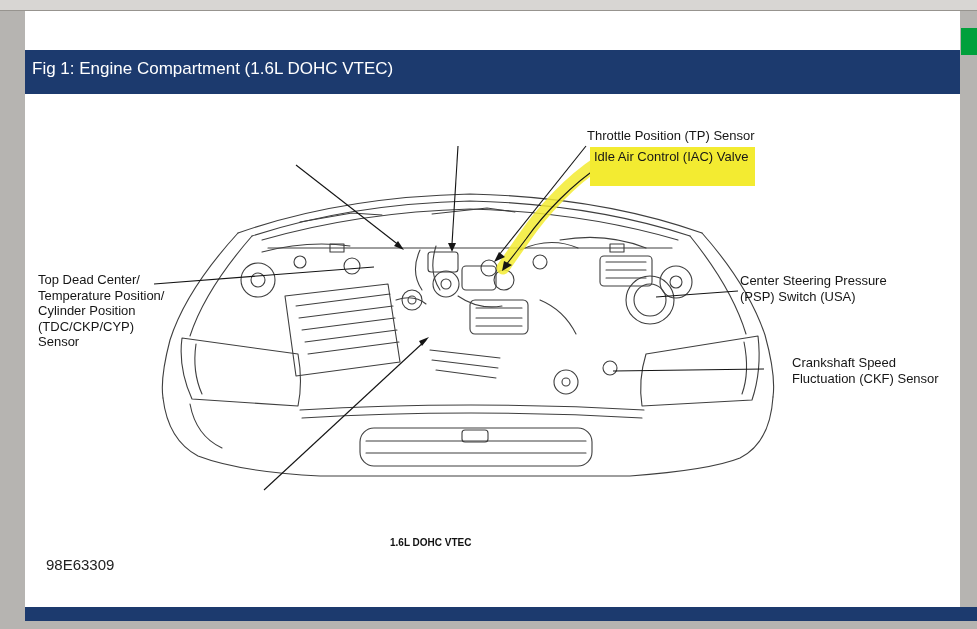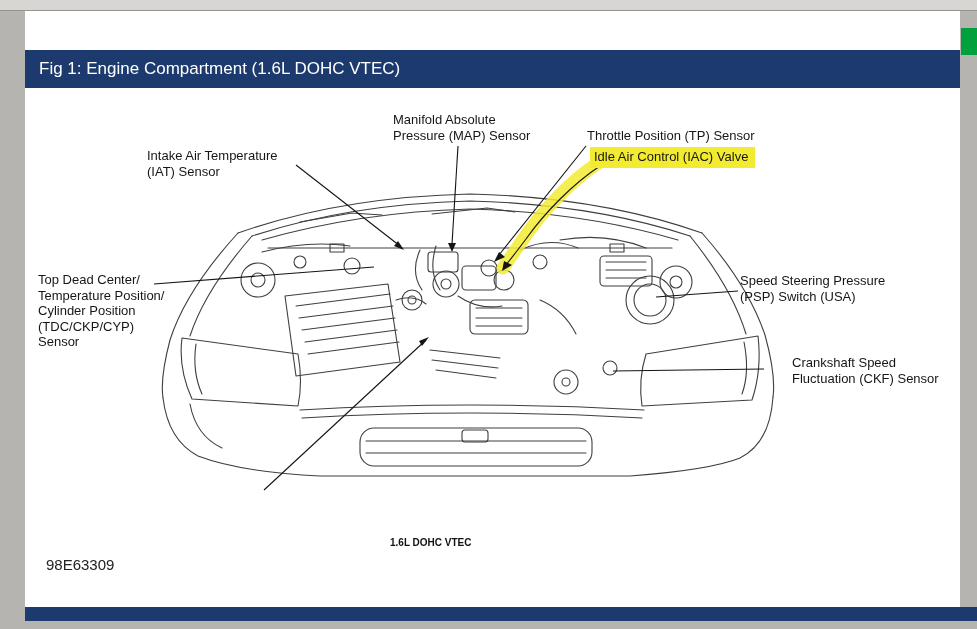--- a/index.html
+++ b/index.html
@@ -1,25 +1,25 @@
 <!DOCTYPE html>
 <html><head>
 <meta charset="utf-8">
 <style>
   html,body{margin:0;padding:0;background:#b6b4b1;}
   .screen{position:relative;width:977px;height:629px;background:#b6b4b1;overflow:hidden;
           font-family:"Liberation Sans","DejaVu Sans",sans-serif;}
   .panel{position:absolute;left:25px;top:10px;width:935px;height:597px;background:#ffffff;}
   .top-strip{position:absolute;left:0;top:0;width:977px;height:10px;background:#d8d6d3;
              border-bottom:1px solid #97948f;}
-  .titlebar{position:absolute;left:25px;top:50px;width:935px;height:38px;background:#1C3A6E;
-            color:#ffffff;font-size:17px;line-height:38px;padding-left:14px;box-sizing:border-box;}
+  .titlebar{position:absolute;left:25px;top:50px;width:935px;height:44px;background:#1C3A6E;
+            color:#ffffff;font-size:17px;line-height:38px;padding-left:7px;box-sizing:border-box;}
   .diagram{position:absolute;left:0;top:0;width:977px;height:629px;}
   .lbl{position:absolute;white-space:pre-line;font-size:13px;line-height:15.5px;color:#161616;}
-  .hl{background:#F3EB31;padding:2px 7px 3px 4px;}
+  .hl{background:#F3EB31;padding:2px 7px 21px 4px;}
   .caption{position:absolute;left:390px;top:537px;font-size:10px;font-weight:bold;color:#111;}
   .refcode{position:absolute;left:46px;top:556px;font-size:15px;color:#222;}
   .green-tab{position:absolute;left:961px;top:28px;width:16px;height:27px;background:#00A03C;}
   .bottom-bar{position:absolute;left:25px;top:607px;width:952px;height:14px;background:#1C3A6E;}
 </style>
 </head>
 <body>
 
 <div class="screen">
 
@@ -121,32 +121,28 @@
     </g>
     <g fill="#141414" stroke="none">
       <polygon points="452,252 448,243 456,243"></polygon>
       <polygon points="494,262 499,252 505,257"></polygon>
       <polygon points="502,271 504,261 512,265"></polygon>
       <polygon points="404,250 394,246 398,241"></polygon>
       <polygon points="429,337 422,346 419,341"></polygon>
     </g>
   </svg>
 
-  <div class="lbl" style="left:393px;top:112px">Manifold Absolute
-Pressure (MAP) Sensor</div>
   <div class="lbl" style="left:587px;top:128px">Throttle Position (TP) Sensor</div>
   <div class="lbl hl" style="left:590px;top:147px">Idle Air Control (IAC) Valve</div>
-  <div class="lbl" style="left:147px;top:148px">Intake Air Temperature
-(IAT) Sensor</div>
   <div class="lbl" style="left:38px;top:272px">Top Dead Center/
 Temperature Position/
 Cylinder Position
 (TDC/CKP/CYP)
 Sensor</div>
-  <div class="lbl" style="left:740px;top:273px">Speed Steering Pressure
+  <div class="lbl" style="left:740px;top:273px">Center Steering Pressure
 (PSP) Switch (USA)</div>
   <div class="lbl" style="left:792px;top:355px">Crankshaft Speed
 Fluctuation (CKF) Sensor</div>
 
   <div class="caption">1.6L DOHC VTEC</div>
   <div class="refcode">98E63309</div>
 
   <div class="top-strip"></div>
   <div class="green-tab"></div>
   <div class="bottom-bar"></div>

